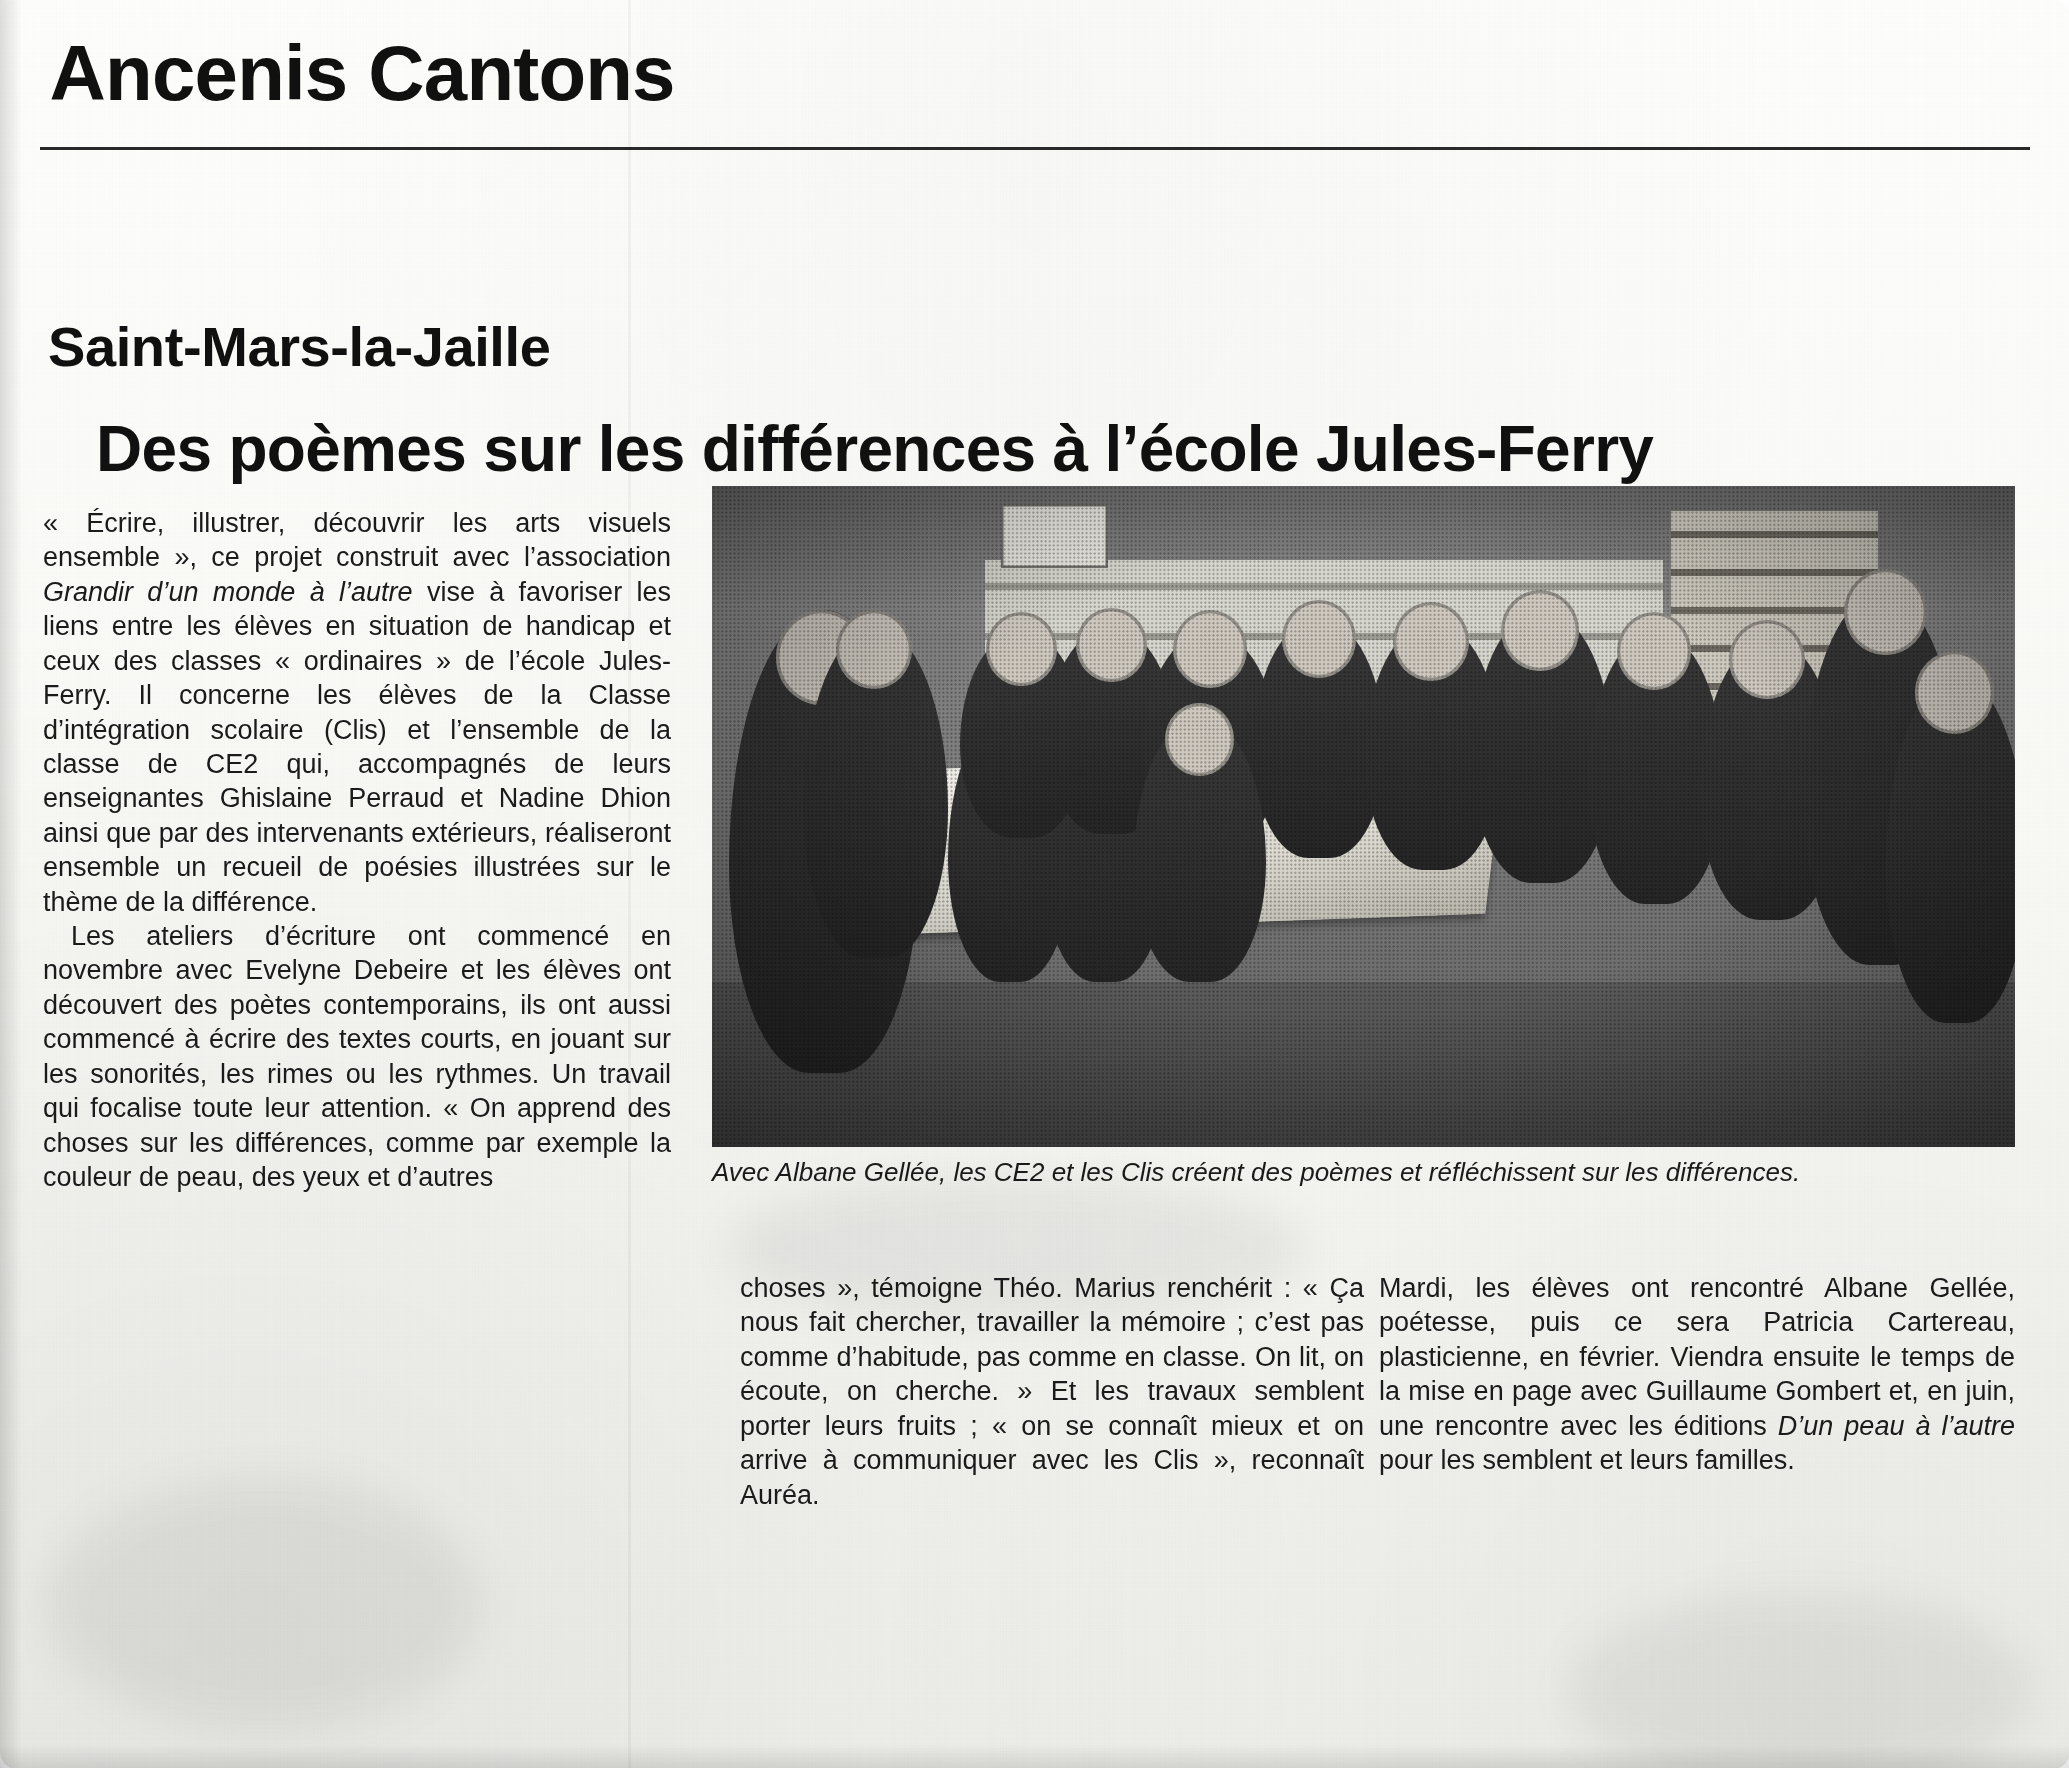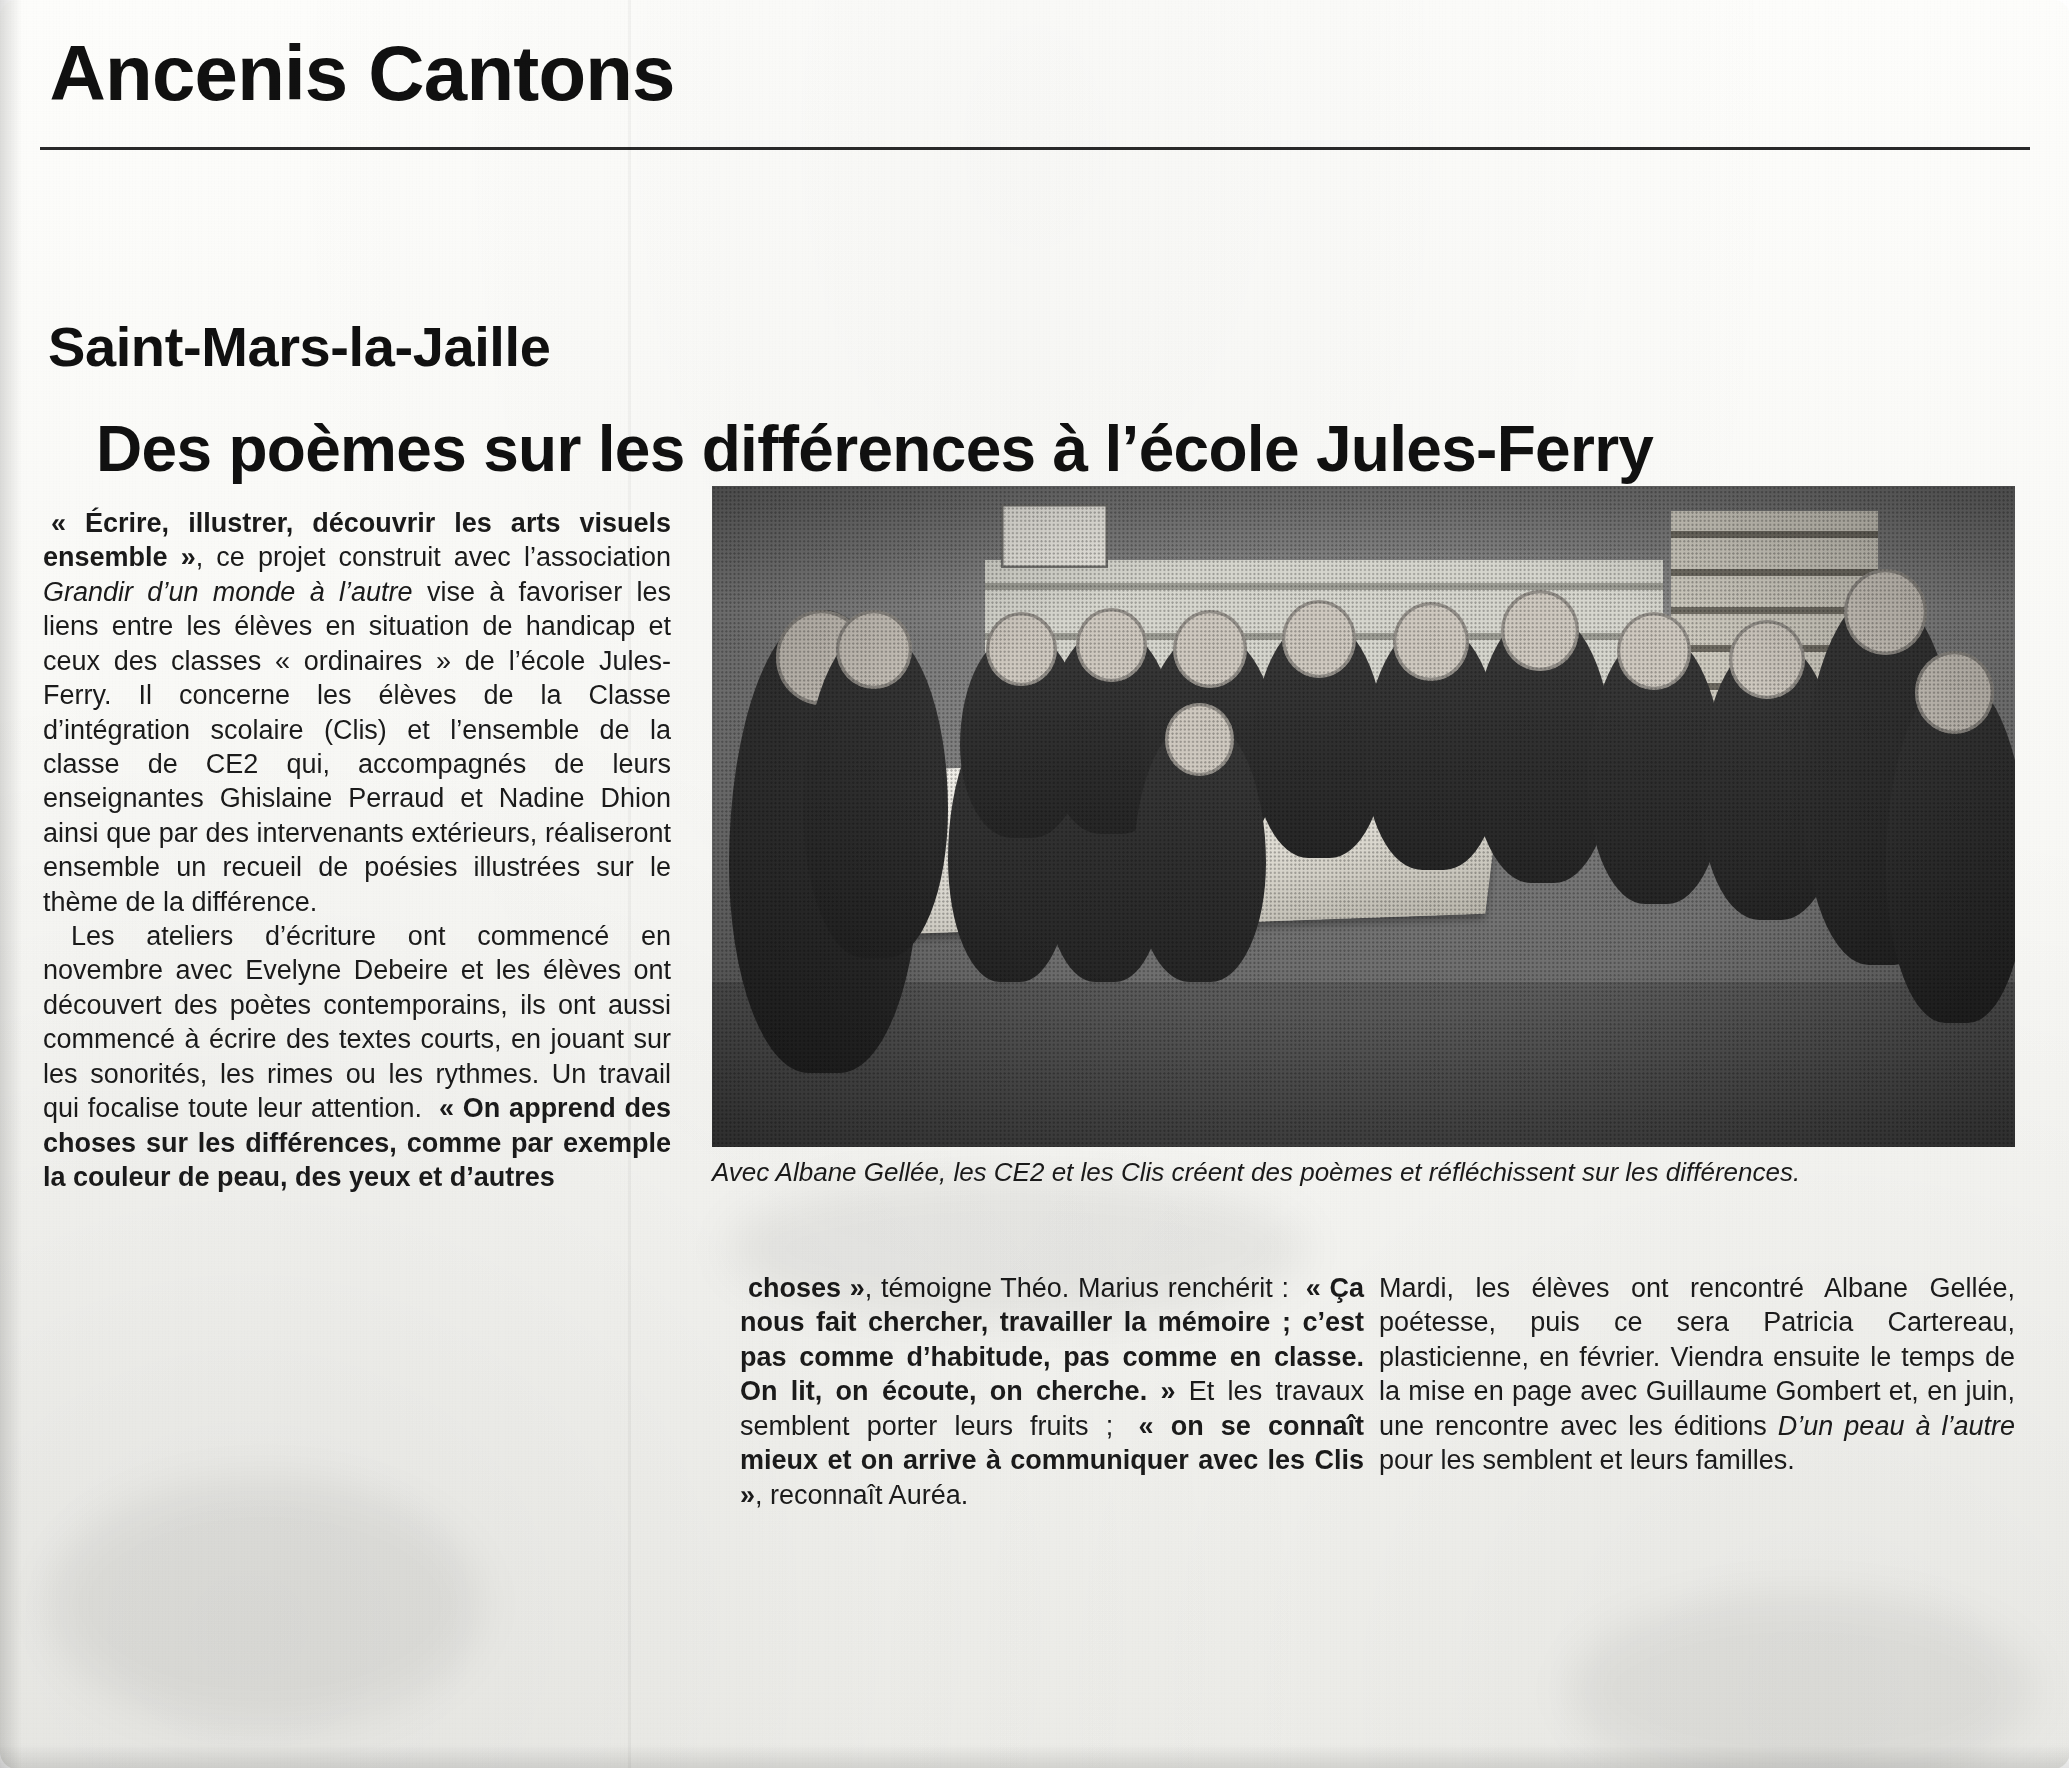--- a/index.html
+++ b/index.html
@@ -102,21 +102,21 @@
   .col {
     position: absolute;
     font-size: 27px;
     line-height: 1.275;
     text-align: justify;
     color: #1b1b1b;
   }
   .col p { margin: 0 0 0 0; }
   .col p + p { margin-top: 0; text-indent: 28px; }
   .ital { font-style: italic; }
-  .bold { font-weight: bold; margin-left: 8px; }
+  .bold { font-weight: normal; }
 
   #col-left {
     left: 43px;
     top: 506px;
     width: 628px;
   }
   #col-mid-lower {
     left: 740px;
     top: 1271px;
     width: 624px;

